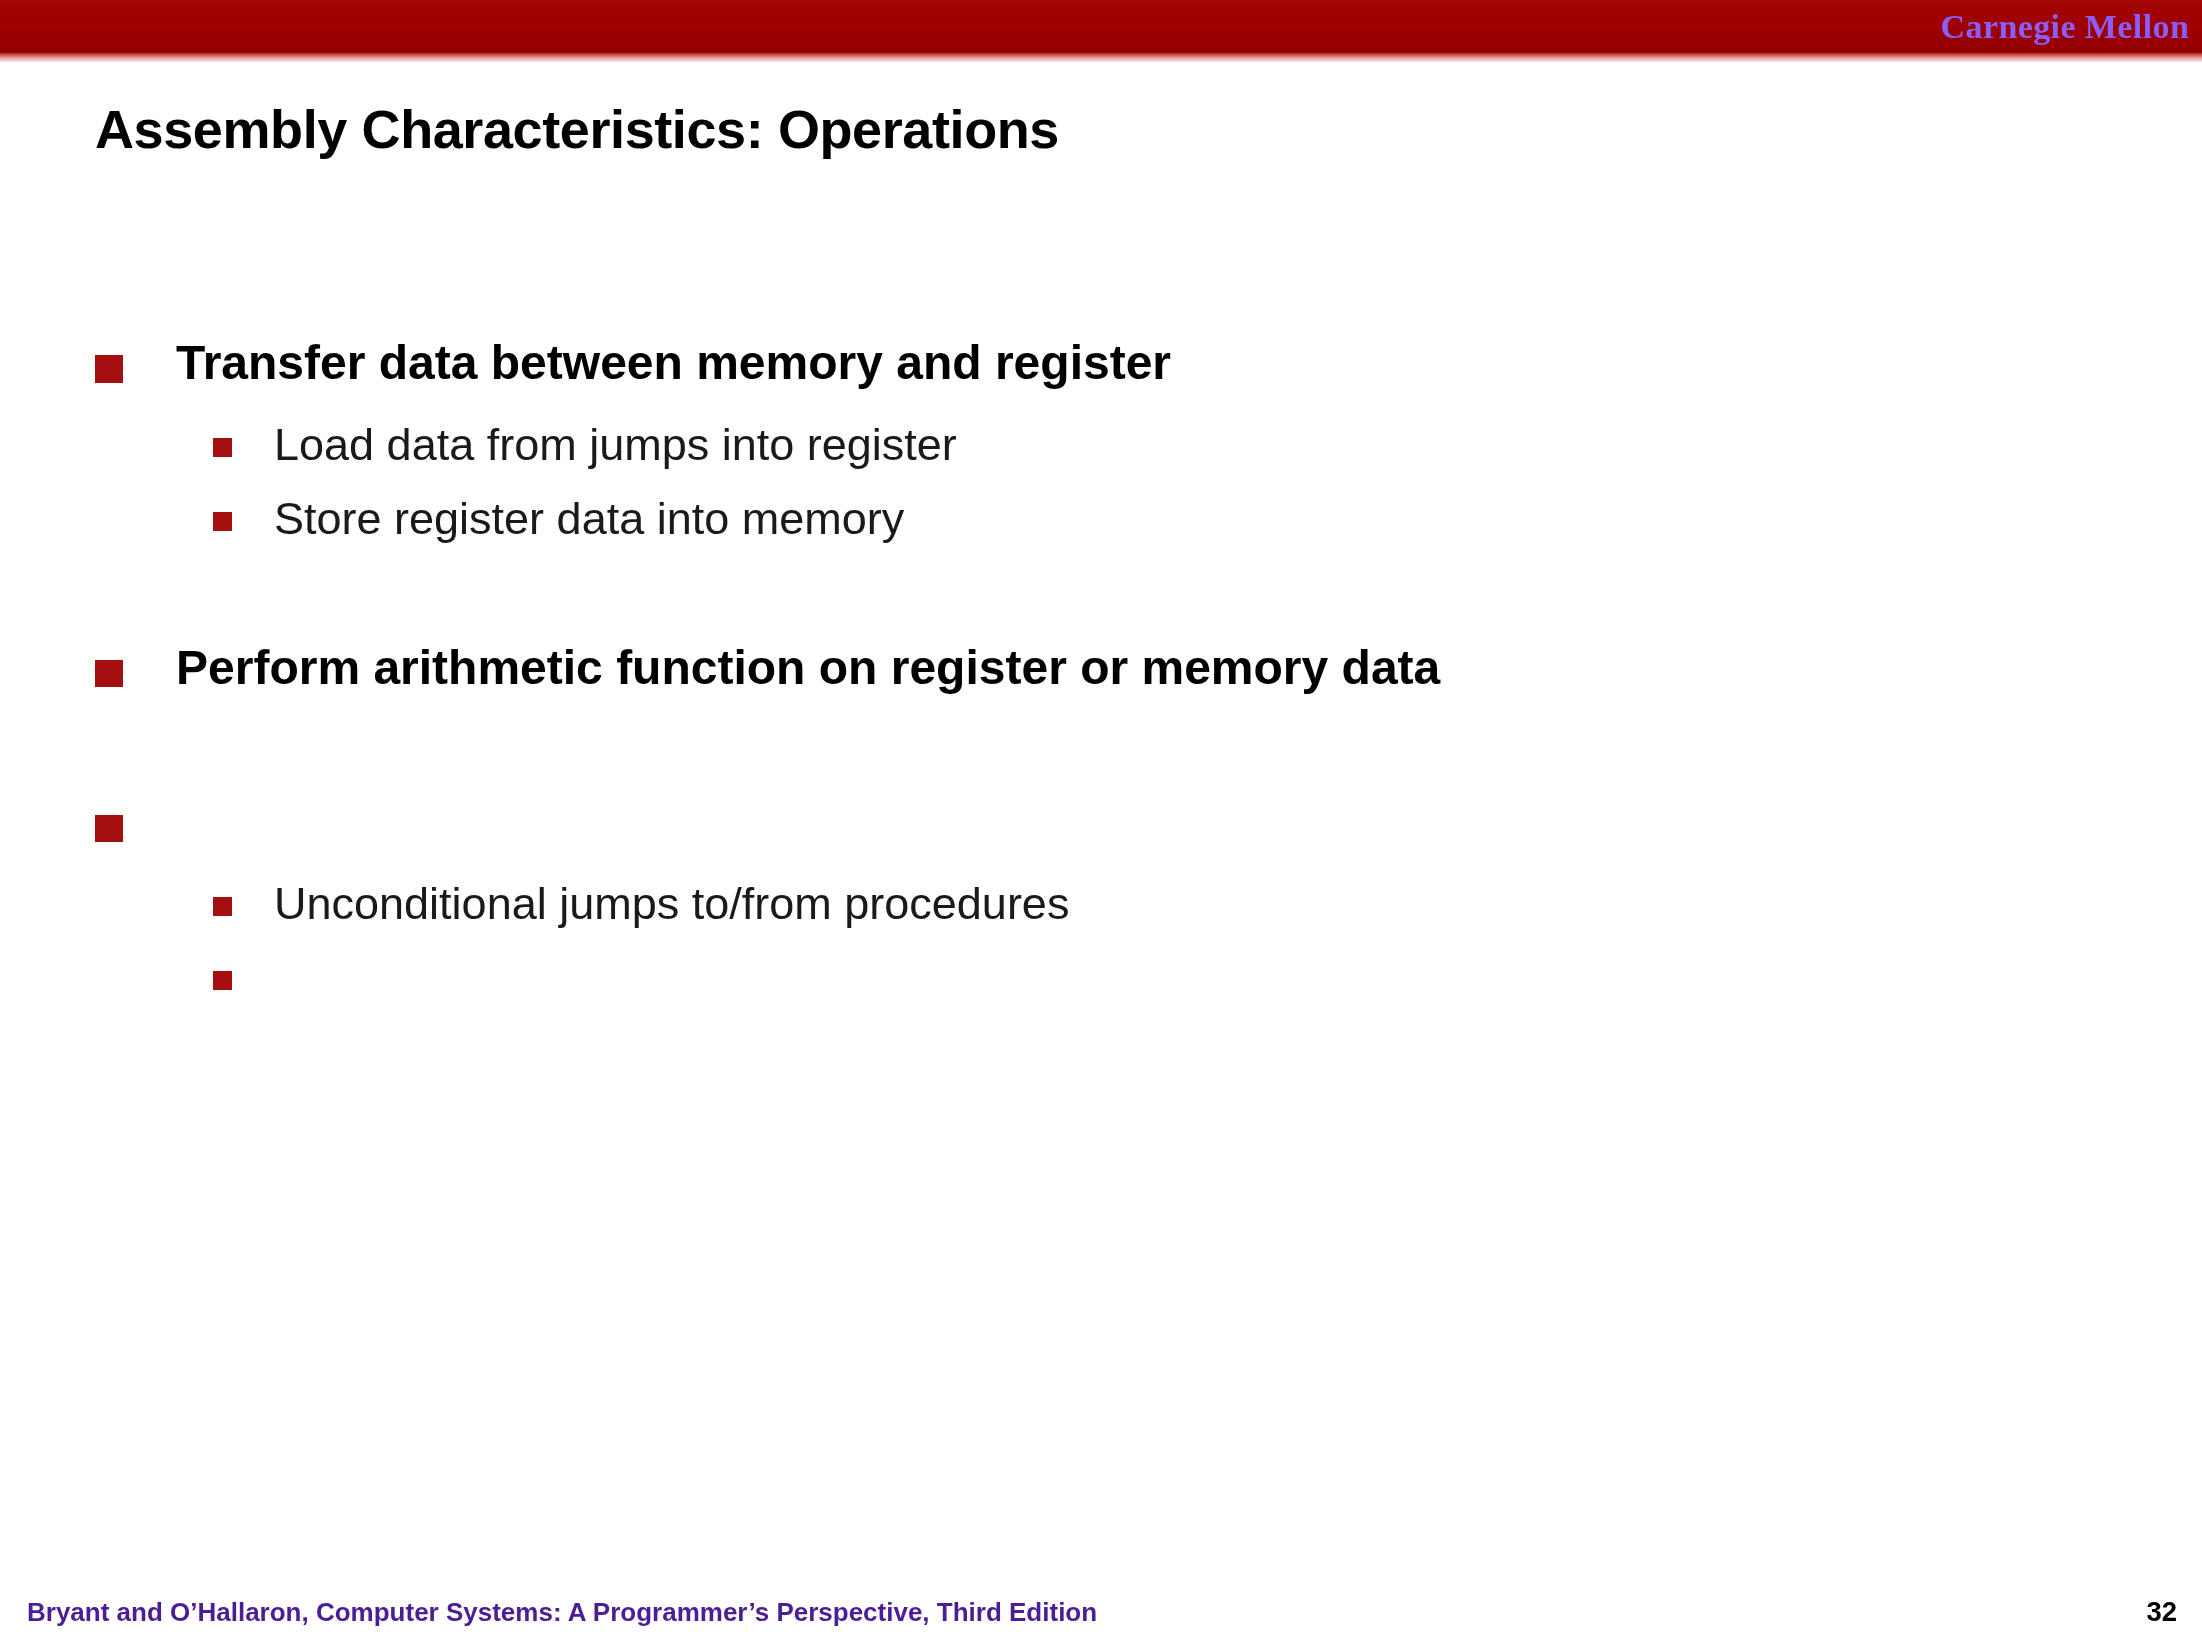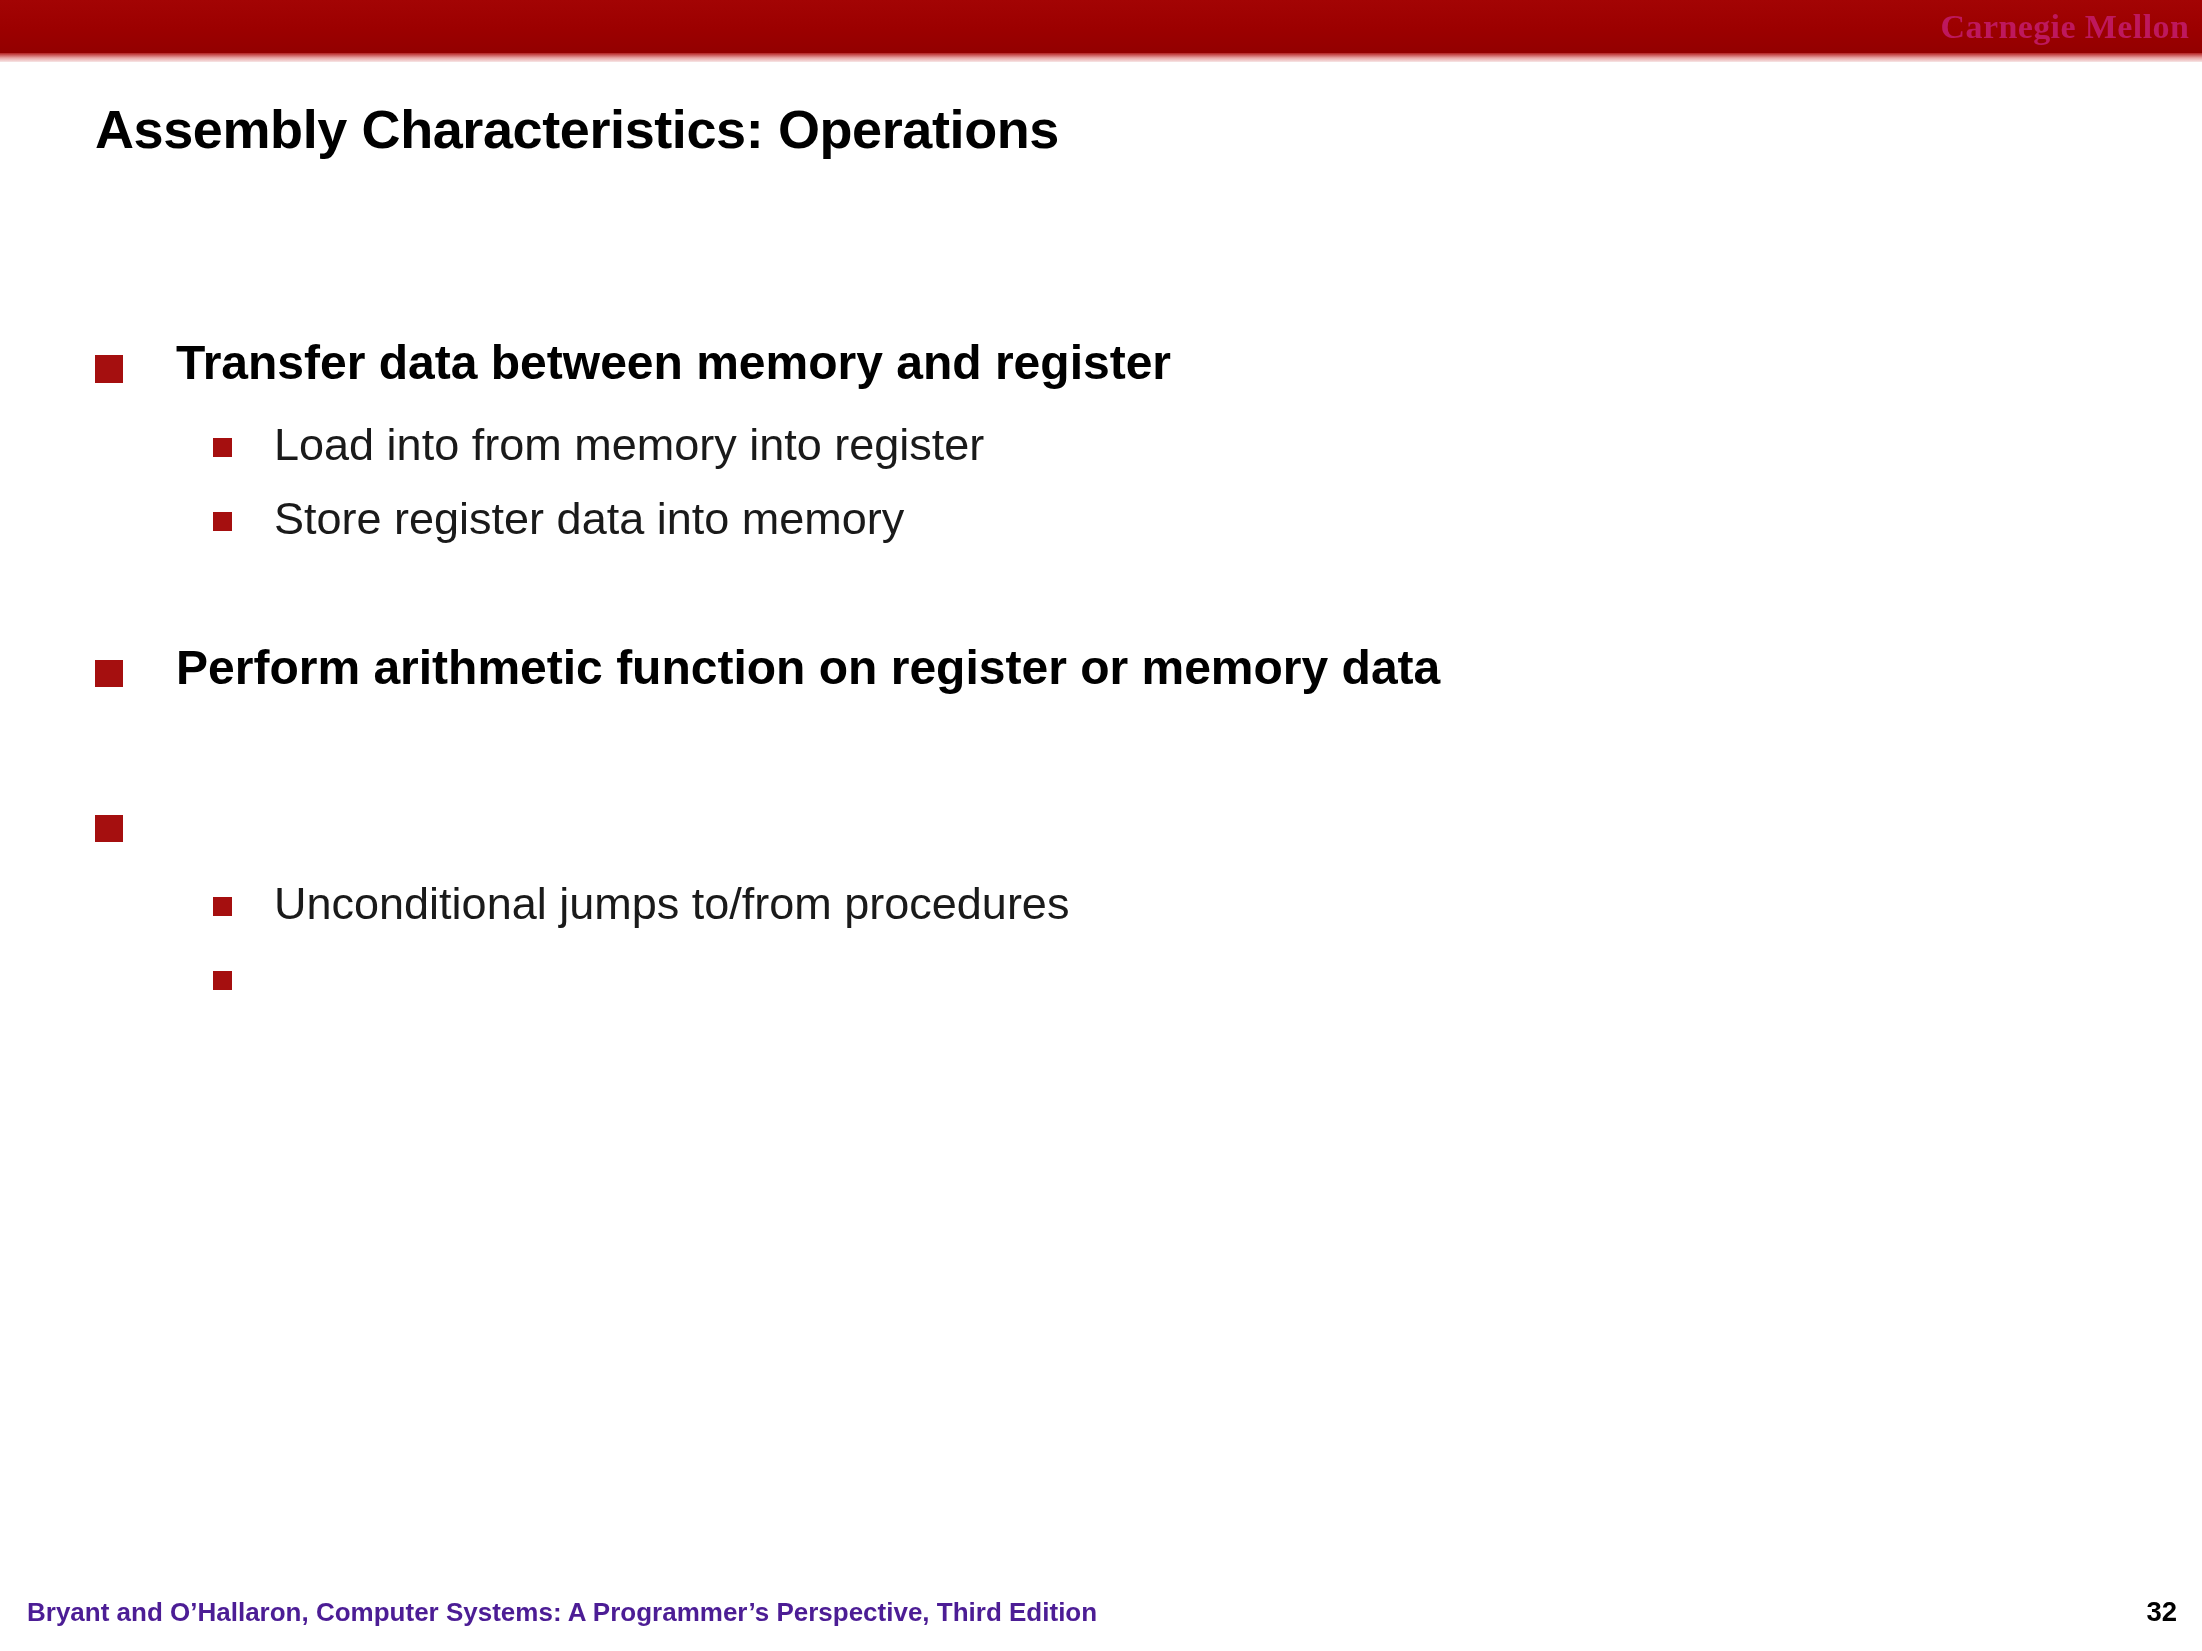--- a/index.html
+++ b/index.html
@@ -35,21 +35,21 @@
     background: linear-gradient(180deg, #b52222 0%, #e8a5a5 55%, #f7e6e6 100%);
   }
   .brand {
     position: absolute;
     top: 1.7px;
     right: 13.8px;
     font-family: "Liberation Serif", "DejaVu Serif", serif;
     font-weight: bold;
     font-size: 34px;
     line-height: 50px;
-    color: #be185d;
+    color: #8b5cf6;
     letter-spacing: 0.4px;
     white-space: nowrap;
   }
 
   
   .slide-title {
     position: absolute;
     top: 102px;
     left: 95px;
     width: 2022px;
@@ -145,21 +145,21 @@
 <div class="body-area">
 
   <div class="bullet-group">
     <div class="lvl1">
       <span class="marker"></span>
       <span>Transfer data between memory and register</span>
     </div>
     <div class="sp-sub"></div>
     <div class="lvl2">
       <span class="marker"></span>
-      <span>Load into from memory into register</span>
+      <span>Load data from jumps into register</span>
     </div>
     <div class="sp-small"></div>
     <div class="lvl2">
       <span class="marker"></span>
       <span>Store register data into memory</span>
     </div>
   </div>
 
   <div class="sp-block"></div>
 

